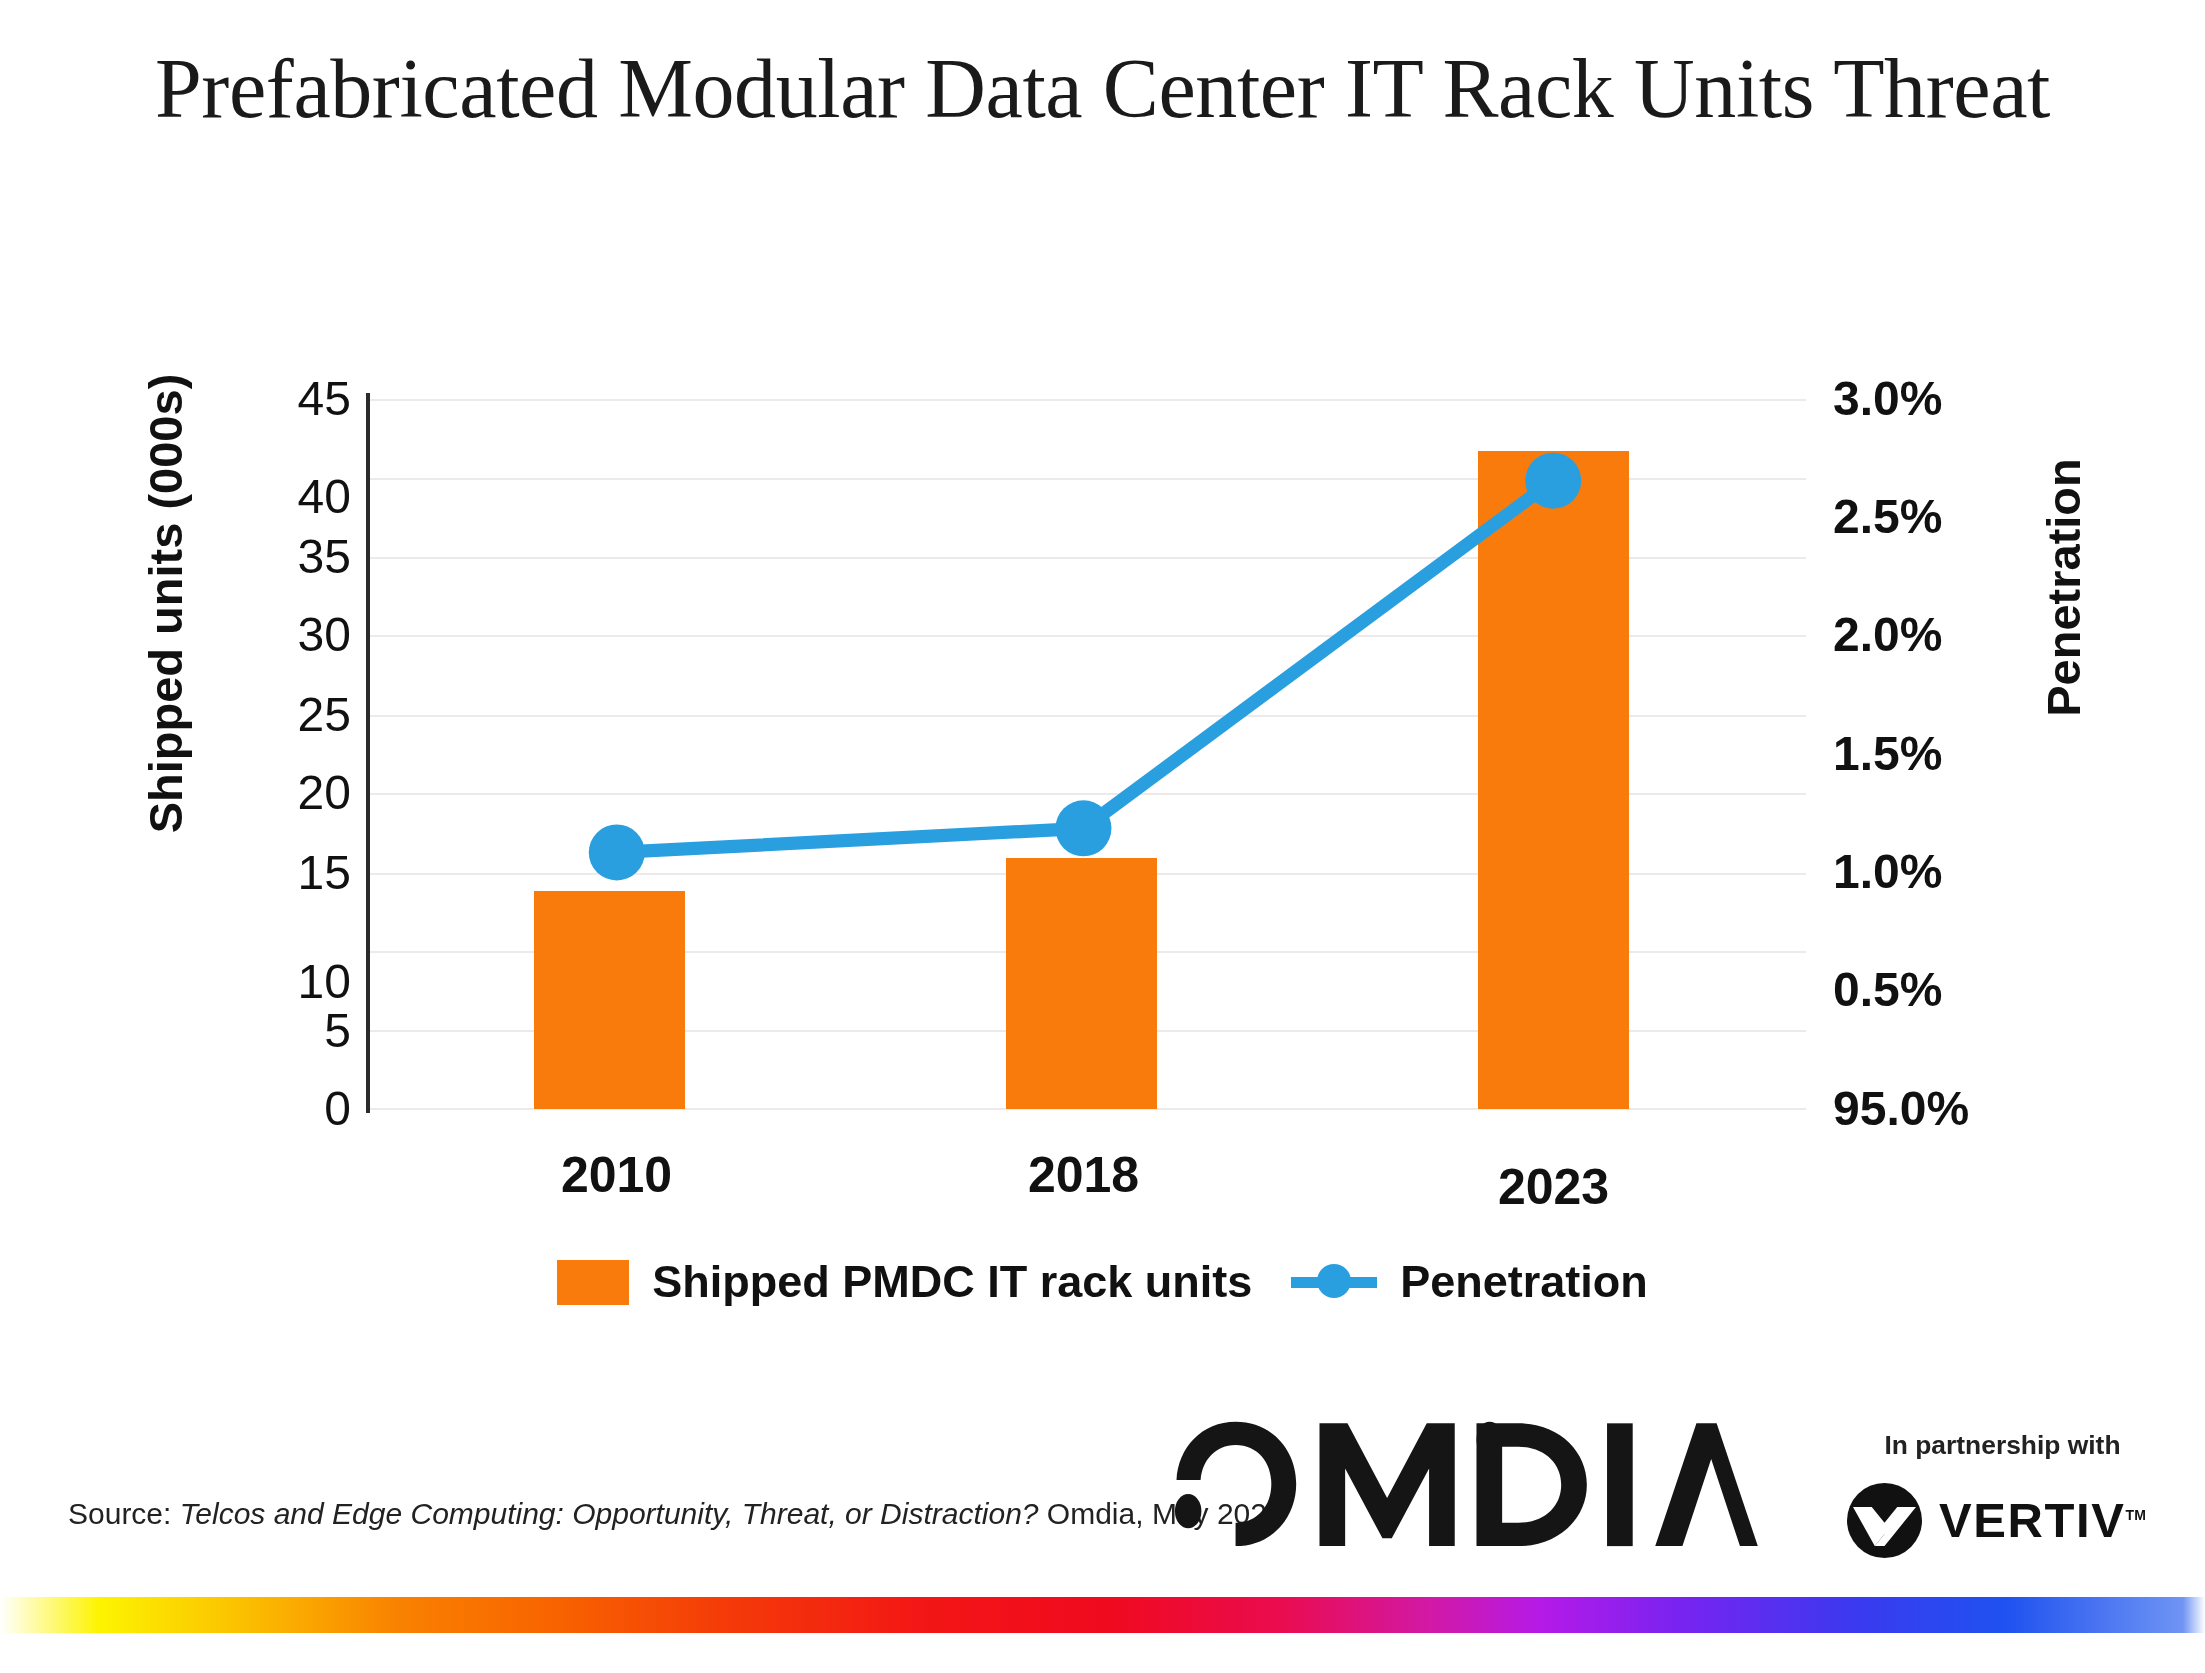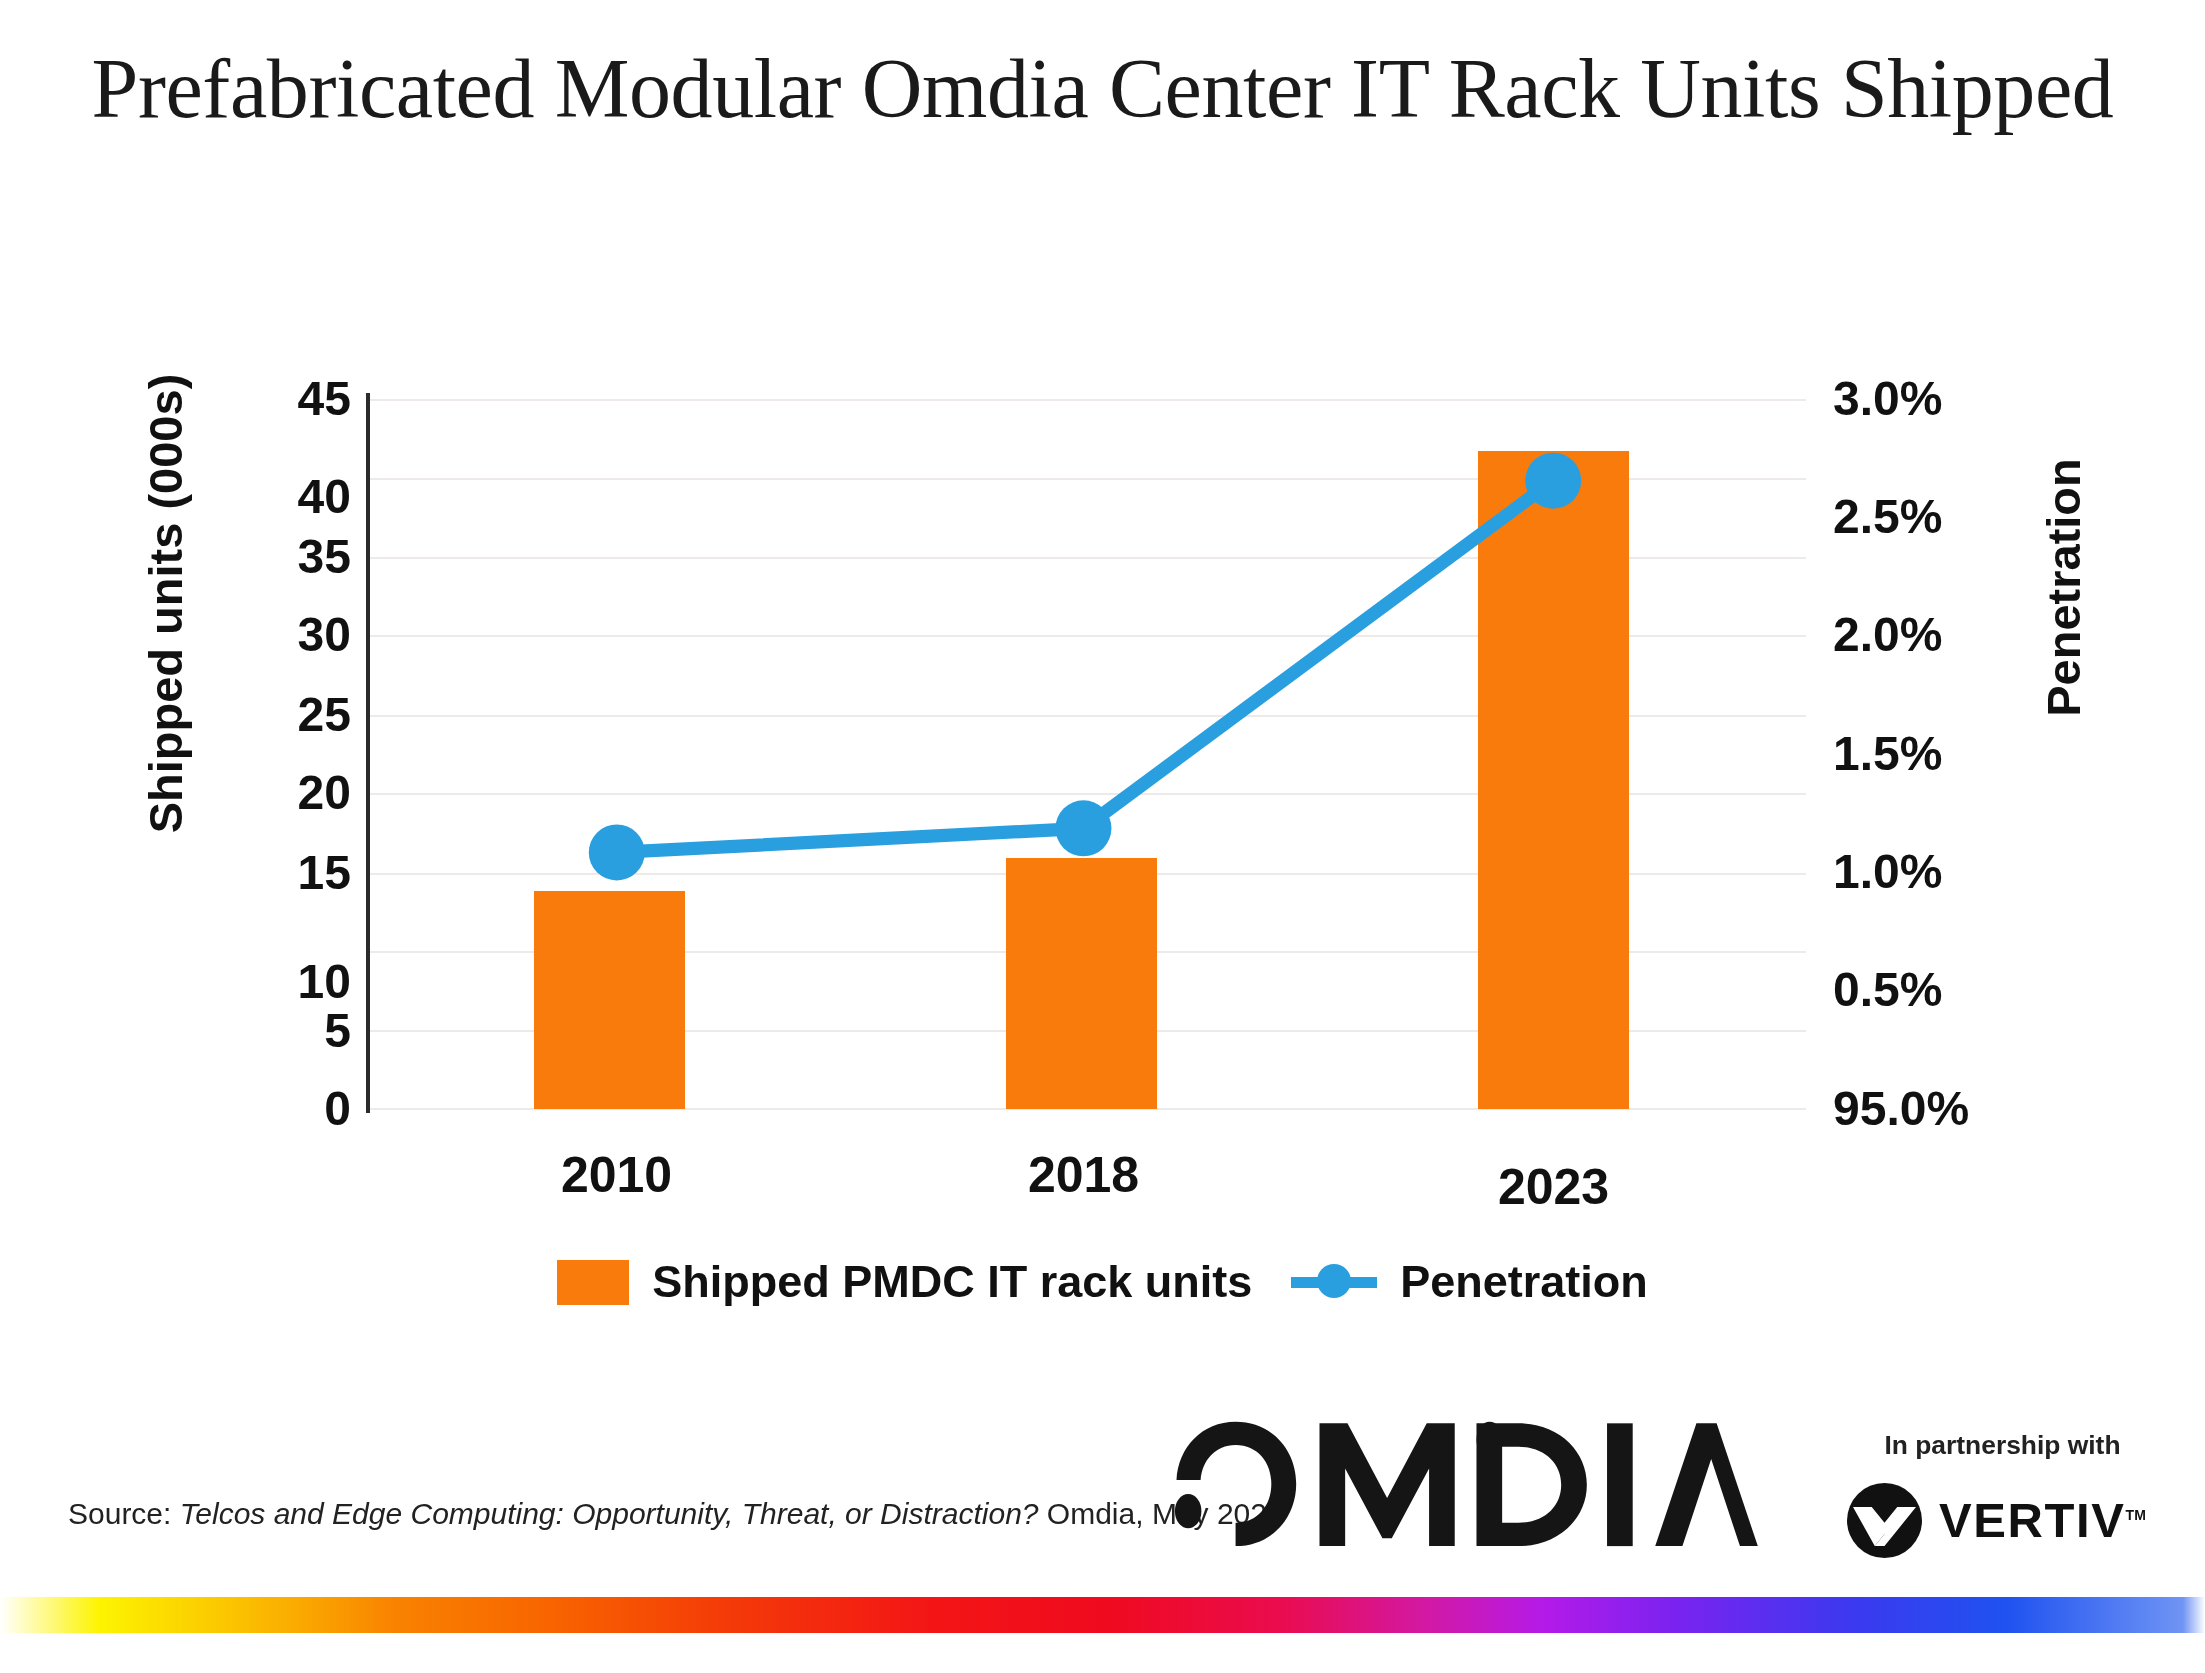--- a/index.html
+++ b/index.html
@@ -55,21 +55,21 @@
     background: #2b2b2b;
   }
 
   
   .ytick-left {
     position: absolute;
     right: 1854px;       
     width: 156px;
     text-align: right;
     font-size: 48px;
-    font-weight: 700;
+    font-weight: 400;
     color: #111111;
     line-height: 1;
   }
   #ylabel-left {
     position: absolute;
     left: -68px;
     top: 576px;
     width: 467px;
     text-align: center;
     transform: rotate(-90deg);
@@ -264,21 +264,21 @@
       #7a23f0 76%,
       #3b39ef 84%,
       #1f52f0 91%,
       #6f94f4 99%,
       #ffffff 100%);
   }
 </style>
 </head>
 <body>
 
-<div id="chart-title">Prefabricated Modular Omdia Center IT Rack Units Shipped</div>
+<div id="chart-title">Prefabricated Modular Data Center IT Rack Units Threat</div>
 
 <div id="plot-area">
 
   <div class="gridline" style="top:0px;"></div>
   <div class="gridline" style="top:79px;"></div>
   <div class="gridline" style="top:158px;"></div>
   <div class="gridline" style="top:236px;"></div>
   <div class="gridline" style="top:316px;"></div>
   <div class="gridline" style="top:394px;"></div>
   <div class="gridline" style="top:474px;"></div>

